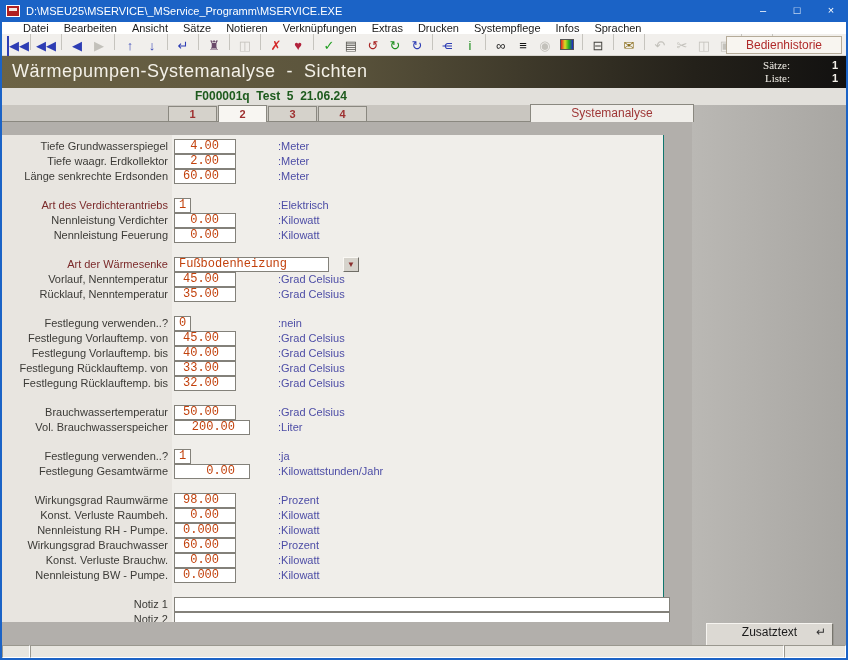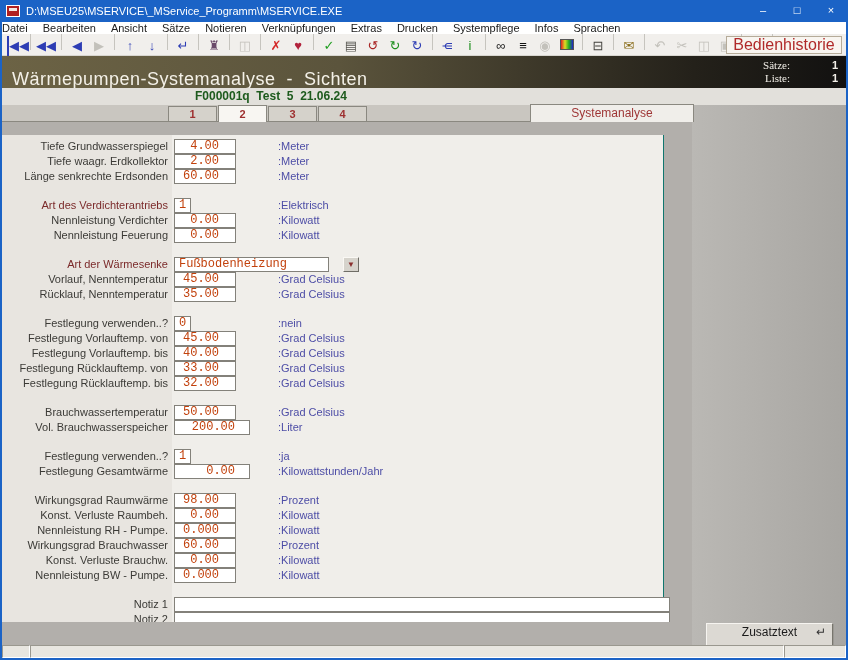--- a/index.html
+++ b/index.html
@@ -10,37 +10,37 @@
   .titlebar { position:absolute; left:0; top:0; width:848px; height:22px; background:#1b63c6; color:#fff; display:flex; align-items:center; }
   .appicon { width:14px; height:12px; margin:0 6px 0 6px; background:#b02020; border:1px solid #fff; position:relative; }
   .appicon::after { content:""; position:absolute; left:2px; top:2px; right:2px; height:3px; background:#f4e9e0; }
   .titletext { font-size:11px; white-space:pre; }
   .wctrls { margin-left:auto; display:flex; height:22px; }
   .wbtn { width:34px; height:22px; text-align:center; line-height:21px; font-size:11px; color:#fff; }
   .sideborder { position:absolute; top:22px; width:2px; height:636px; background:#1b63c6; }
   .bottomborder { position:absolute; left:0; top:658px; width:848px; height:2px; background:#1b63c6; }
 
   
-  .menubar { position:absolute; left:2px; top:22px; width:844px; height:12px; background:#fff; display:flex; align-items:center; padding-left:0; }
+  .menubar { position:absolute; left:2px; top:22px; width:844px; height:12px; background:#fff; display:flex; align-items:center; padding-left:21px; }
   .menu-item { font-size:11px; color:#1a1a1a; margin-right:15px; line-height:12px; }
 
   
   .toolbar { position:absolute; left:2px; top:34px; width:844px; height:22px; background:#f1efec; border-bottom:1px solid #d8d6d0; display:flex; align-items:center; padding-left:4px; }
   .tb-icon { display:inline-block; width:20px; text-align:center; font-size:13px; line-height:20px; margin:0 1px; cursor:default; }
   .tb-icon.bar { border-left:2px solid #2d3db4; width:18px; }
   .tb-icon.off { color:#c3c1bb !important; }
   .tb-icon.rot { transform:rotate(-90deg); }
   .tb-icon.palette { width:14px; height:11px; border:1px solid #555; background:linear-gradient(90deg,#d22,#dd2,#2a2,#22c); margin:0 4px; }
   .tb-sep { display:inline-block; width:1px; height:16px; background:#c6c4be; margin:0 4px; }
-  .history-btn { position:absolute; right:4px; top:2px; width:116px; height:18px; background:#f8f5f0; border:1px solid #b5ab99; color:#b02a2a; font-size:16px; text-align:center; line-height:16px; }
+  .history-btn { position:absolute; right:4px; top:2px; width:116px; height:18px; background:#f8f5f0; border:1px solid #b5ab99; color:#b02a2a; font-size:12px; text-align:center; line-height:16px; }
 
   
   .bigheader { position:absolute; left:2px; top:56px; width:844px; height:32px;
     background:linear-gradient(90deg,#6c6345 0%,#5b543c 40%,#24211a 82%,#121110 100%); }
-  .bigheader .htitle { position:absolute; left:10px; top:5px; font-size:18px; color:#f4f1e8; letter-spacing:.5px; white-space:pre;margin-top:8px; }
+  .bigheader .htitle { position:absolute; left:10px; top:5px; font-size:18px; color:#f4f1e8; letter-spacing:.5px; white-space:pre; }
   .counters { position:absolute; right:8px; top:3px; font-size:11px; color:#f2efe8; }
   .counters .crow { display:flex; justify-content:flex-end; line-height:13px; }
   .counters .clabel { text-align:right;font-family:Liberation Serif, serif; }
   .counters .cval { width:48px; text-align:right; font-weight:bold; }
 
   
   .recordband { position:absolute; left:2px; top:88px; width:844px; height:17px; background:#e2e0db;text-decoration:underline; }
   .recordinfo { position:absolute; left:193px; top:1px; font-size:12px; font-weight:bold; color:#1d5a1d; white-space:pre; }
 
   

